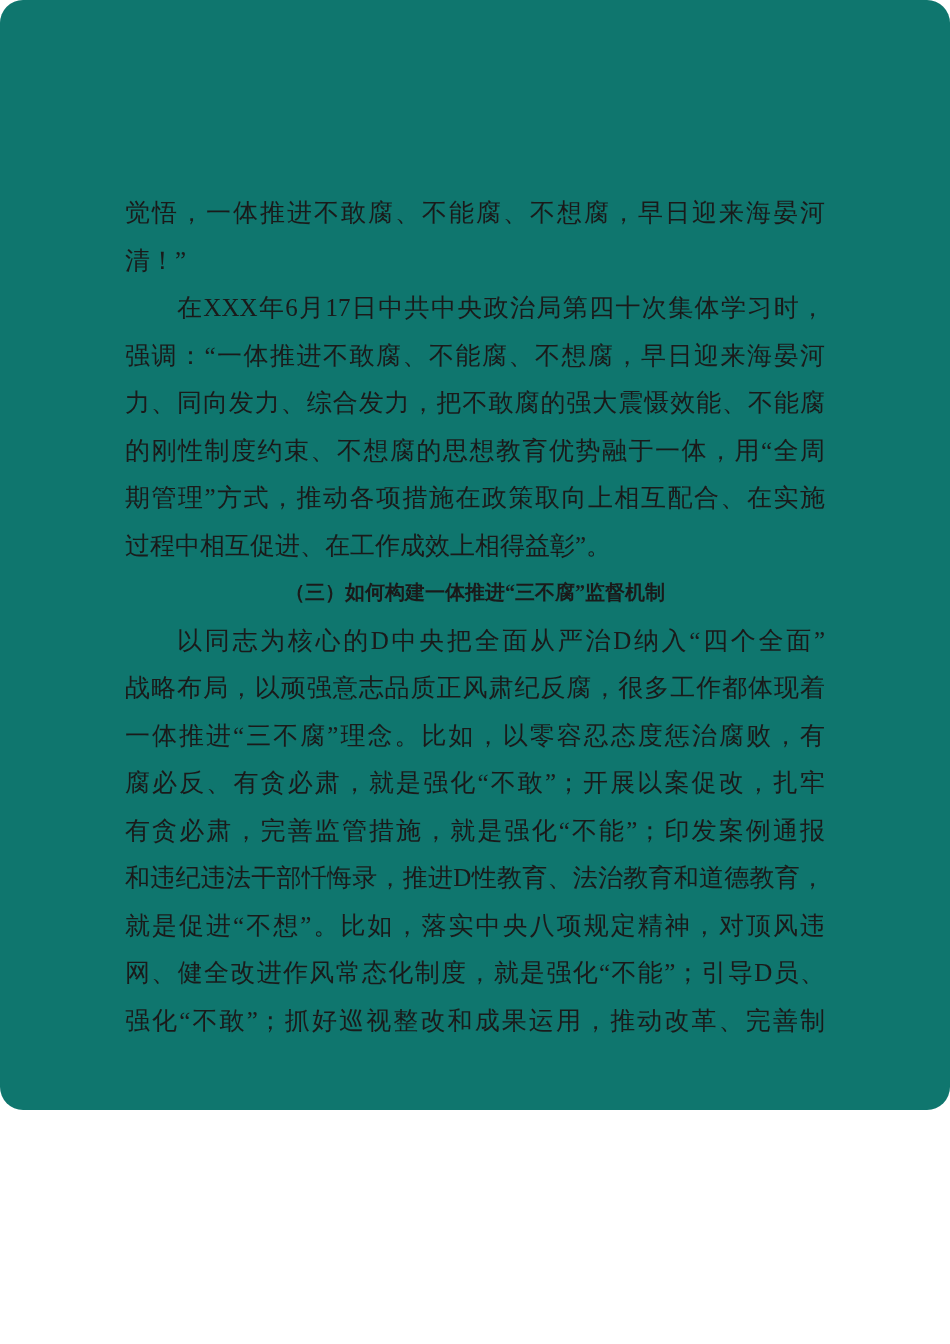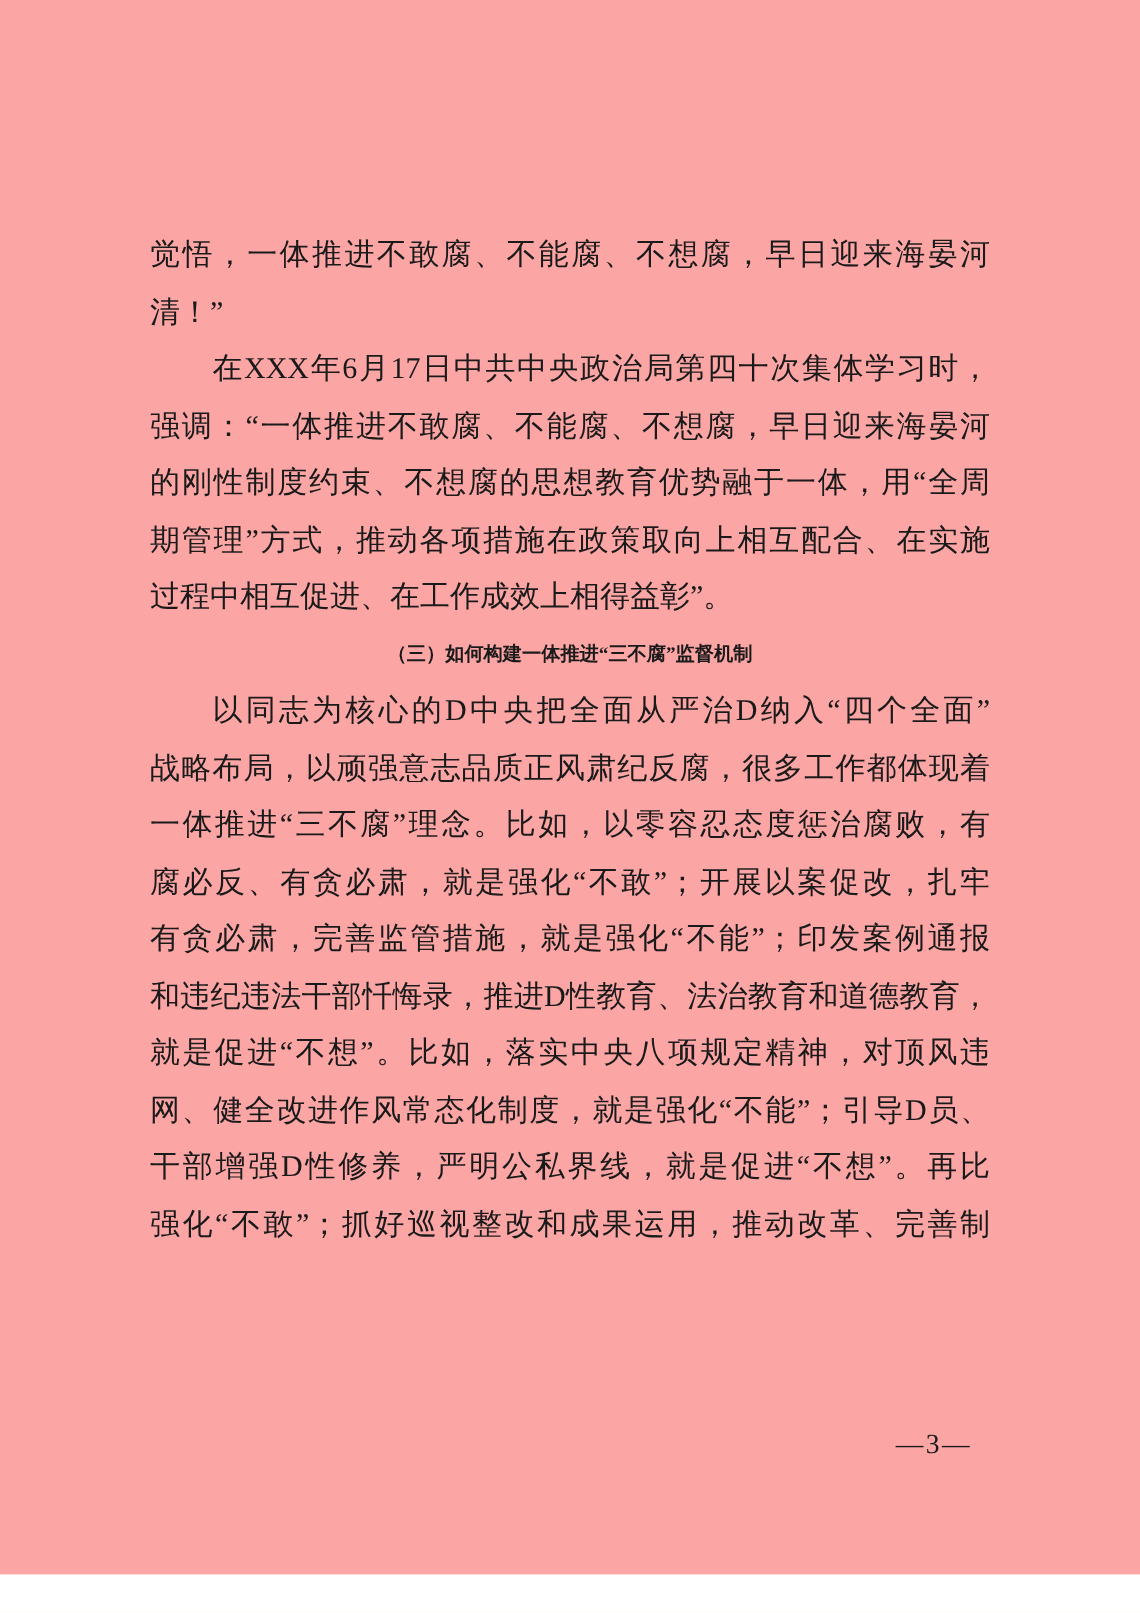--- a/index.html
+++ b/index.html
@@ -9,23 +9,24 @@
   }
   body {
     width: 950px;
     height: 1344px;
     font-family: "Liberation Serif", "DejaVu Serif", serif;
     color: #1a1a1a;
   }
   .page {
     position: relative;
     width: 950px;
-    height: 1312px;
-    background: #fca5a5;
+    height: 1110px;
+    background: #0f766e;
     overflow: hidden;
+    border-radius: 23px;
   }
   .text-block {
     position: absolute;
     left: 125px;
     top: 189px;
     width: 700px;
   }
   .line {
     height: 47.5px;
     line-height: 47.5px;
@@ -37,50 +38,50 @@
     text-align: justify;
     text-align-last: justify;
   }
   .line.indent {
     text-indent: 52px;
   }
   .line.heading {
     font-weight: bold;
     text-align: center;
     text-align-last: center;
-    font-size: 16px;
+    font-size: 20px;
   }
   .page-number {
     position: absolute;
     top: 1189px;
     right: 140px;
     font-size: 23px;
     line-height: 30px;
     letter-spacing: 2px;
     color: #1a1a1a;
   }
 </style>
 </head>
 <body>
 
 <div class="page">
   <div class="text-block" id="text-block">
       <div class="line body justify">觉悟，一体推进不敢腐、不能腐、不想腐，早日迎来海晏河</div>
       <div class="line body">清！”</div>
       <div class="line body justify indent">在XXX年6月17日中共中央政治局第四十次集体学习时，</div>
       <div class="line body justify">强调：“一体推进不敢腐、不能腐、不想腐，早日迎来海晏河</div>
+      <div class="line body justify">力、同向发力、综合发力，把不敢腐的强大震慑效能、不能腐</div>
       <div class="line body justify">的刚性制度约束、不想腐的思想教育优势融于一体，用“全周</div>
       <div class="line body justify">期管理”方式，推动各项措施在政策取向上相互配合、在实施</div>
       <div class="line body">过程中相互促进、在工作成效上相得益彰”。</div>
       <div class="line heading">（三）如何构建一体推进“三不腐”监督机制</div>
       <div class="line body justify indent">以同志为核心的D中央把全面从严治D纳入“四个全面”</div>
       <div class="line body justify">战略布局，以顽强意志品质正风肃纪反腐，很多工作都体现着</div>
       <div class="line body justify">一体推进“三不腐”理念。比如，以零容忍态度惩治腐败，有</div>
       <div class="line body justify">腐必反、有贪必肃，就是强化“不敢”；开展以案促改，扎牢</div>
       <div class="line body justify">有贪必肃，完善监管措施，就是强化“不能”；印发案例通报</div>
       <div class="line body justify">和违纪违法干部忏悔录，推进D性教育、法治教育和道德教育，</div>
       <div class="line body justify">就是促进“不想”。比如，落实中央八项规定精神，对顶风违</div>
       <div class="line body justify">网、健全改进作风常态化制度，就是强化“不能”；引导D员、</div>
-      <div class="line body justify">干部增强D性修养，严明公私界线，就是促进“不想”。再比</div>
       <div class="line body justify">强化“不敢”；抓好巡视整改和成果运用，推动改革、完善制</div>
     </div>
   <div class="page-number">—3—</div>
 </div>
 
 </body></html>

